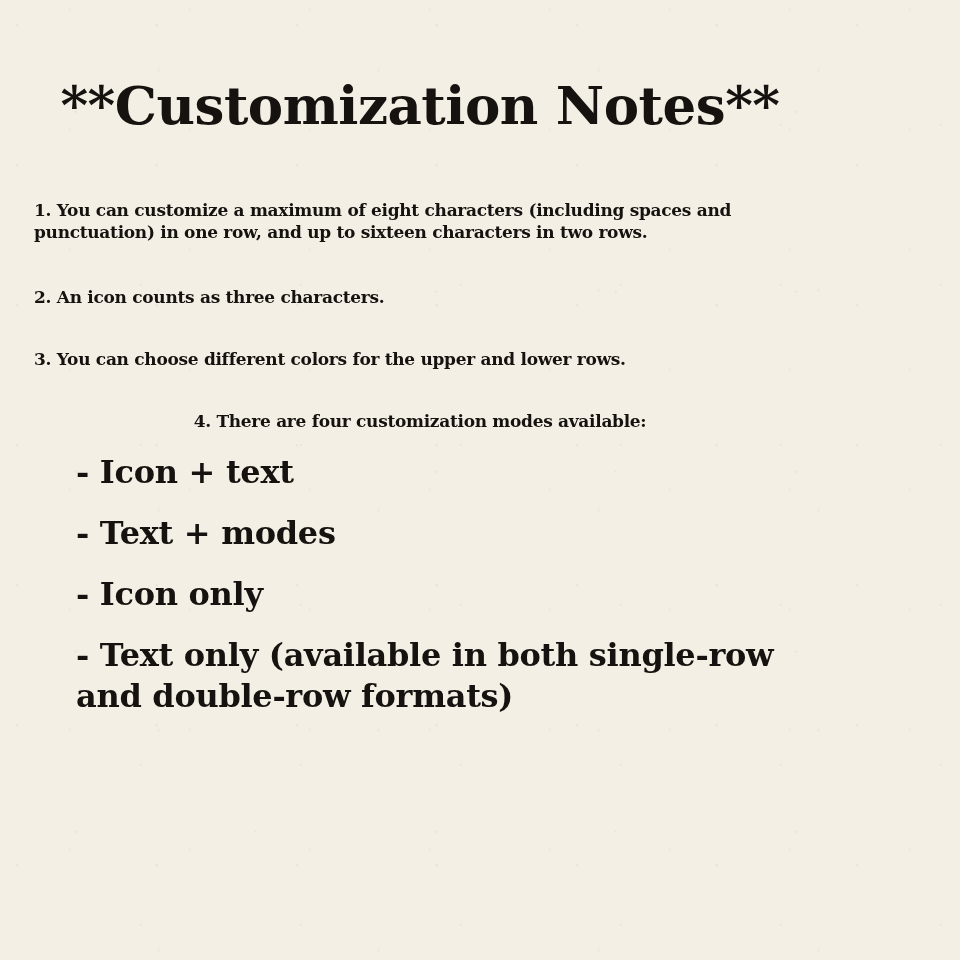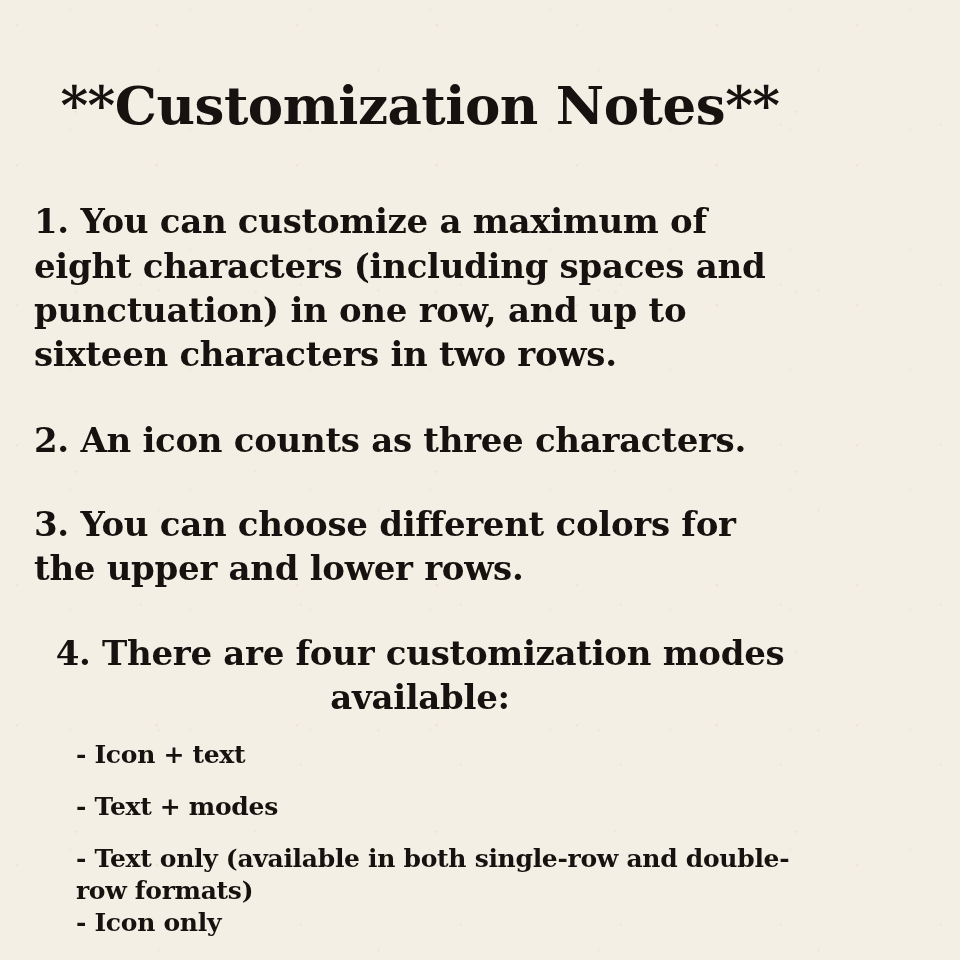--- a/index.html
+++ b/index.html
@@ -43,39 +43,39 @@
     line-height: 1.12;
     font-weight: 700;
     letter-spacing: -0.5px;
     margin: 22px 0 0 0;
     font-family: "DejaVu Serif", serif;
   }
   .notes {
     margin-top: 64px;
   }
   .note-item {
-    font-size: 34px;
+    font-size: 17px;
     line-height: 1.30;
     font-weight: 700;
     letter-spacing: -0.3px;
     margin-bottom: 42px;
     font-family: "DejaVu Serif", serif;
   }
   .note-item.compact {
     margin-bottom: 40px;
   }
   .note-item.last {
     margin-bottom: 0;
     text-align: center;
   }
   .sub-list {
     margin-top: 20px;
   }
   .sub-item {
-    font-size: 25px;
+    font-size: 32px;
     line-height: 1.28;
     font-weight: 700;
     letter-spacing: -0.3px;
     margin: 0 0 20px 42px;
     font-family: "DejaVu Serif", serif;
   }
   .sub-item.last {
     margin-bottom: 0;
   }
 </style>
@@ -94,18 +94,18 @@
 
     <p class="note-item compact">2. An icon counts as three characters.</p>
 
     <p class="note-item compact">3. You can choose different colors for the upper and lower rows.</p>
 
     <p class="note-item last">4. There are four customization modes available:</p>
 
     <div class="sub-list">
       <p class="sub-item">- Icon + text</p>
       <p class="sub-item">- Text + modes</p>
+      <p class="sub-item">- Icon only</p>
       <p class="sub-item last">- Text only (available in both single-row and double-row formats)</p>
-      <p class="sub-item">- Icon only</p>
     </div>
 
   </div>
 </div>
 
 </body></html>

